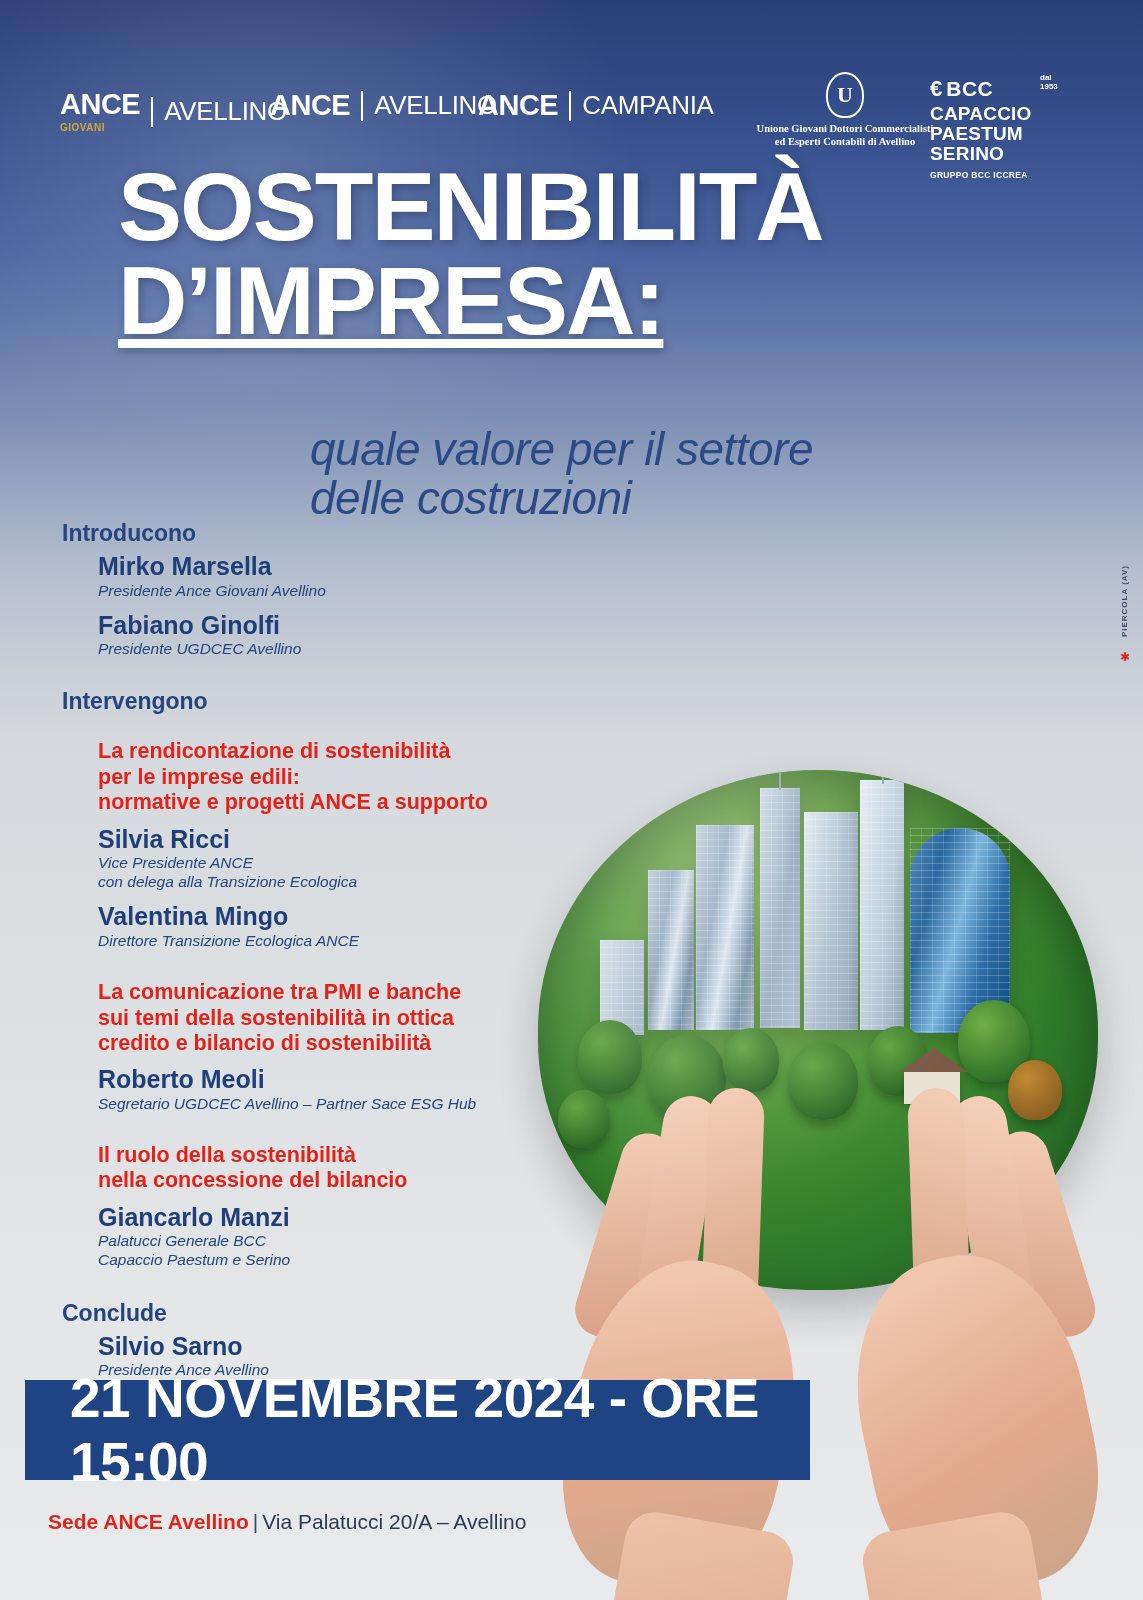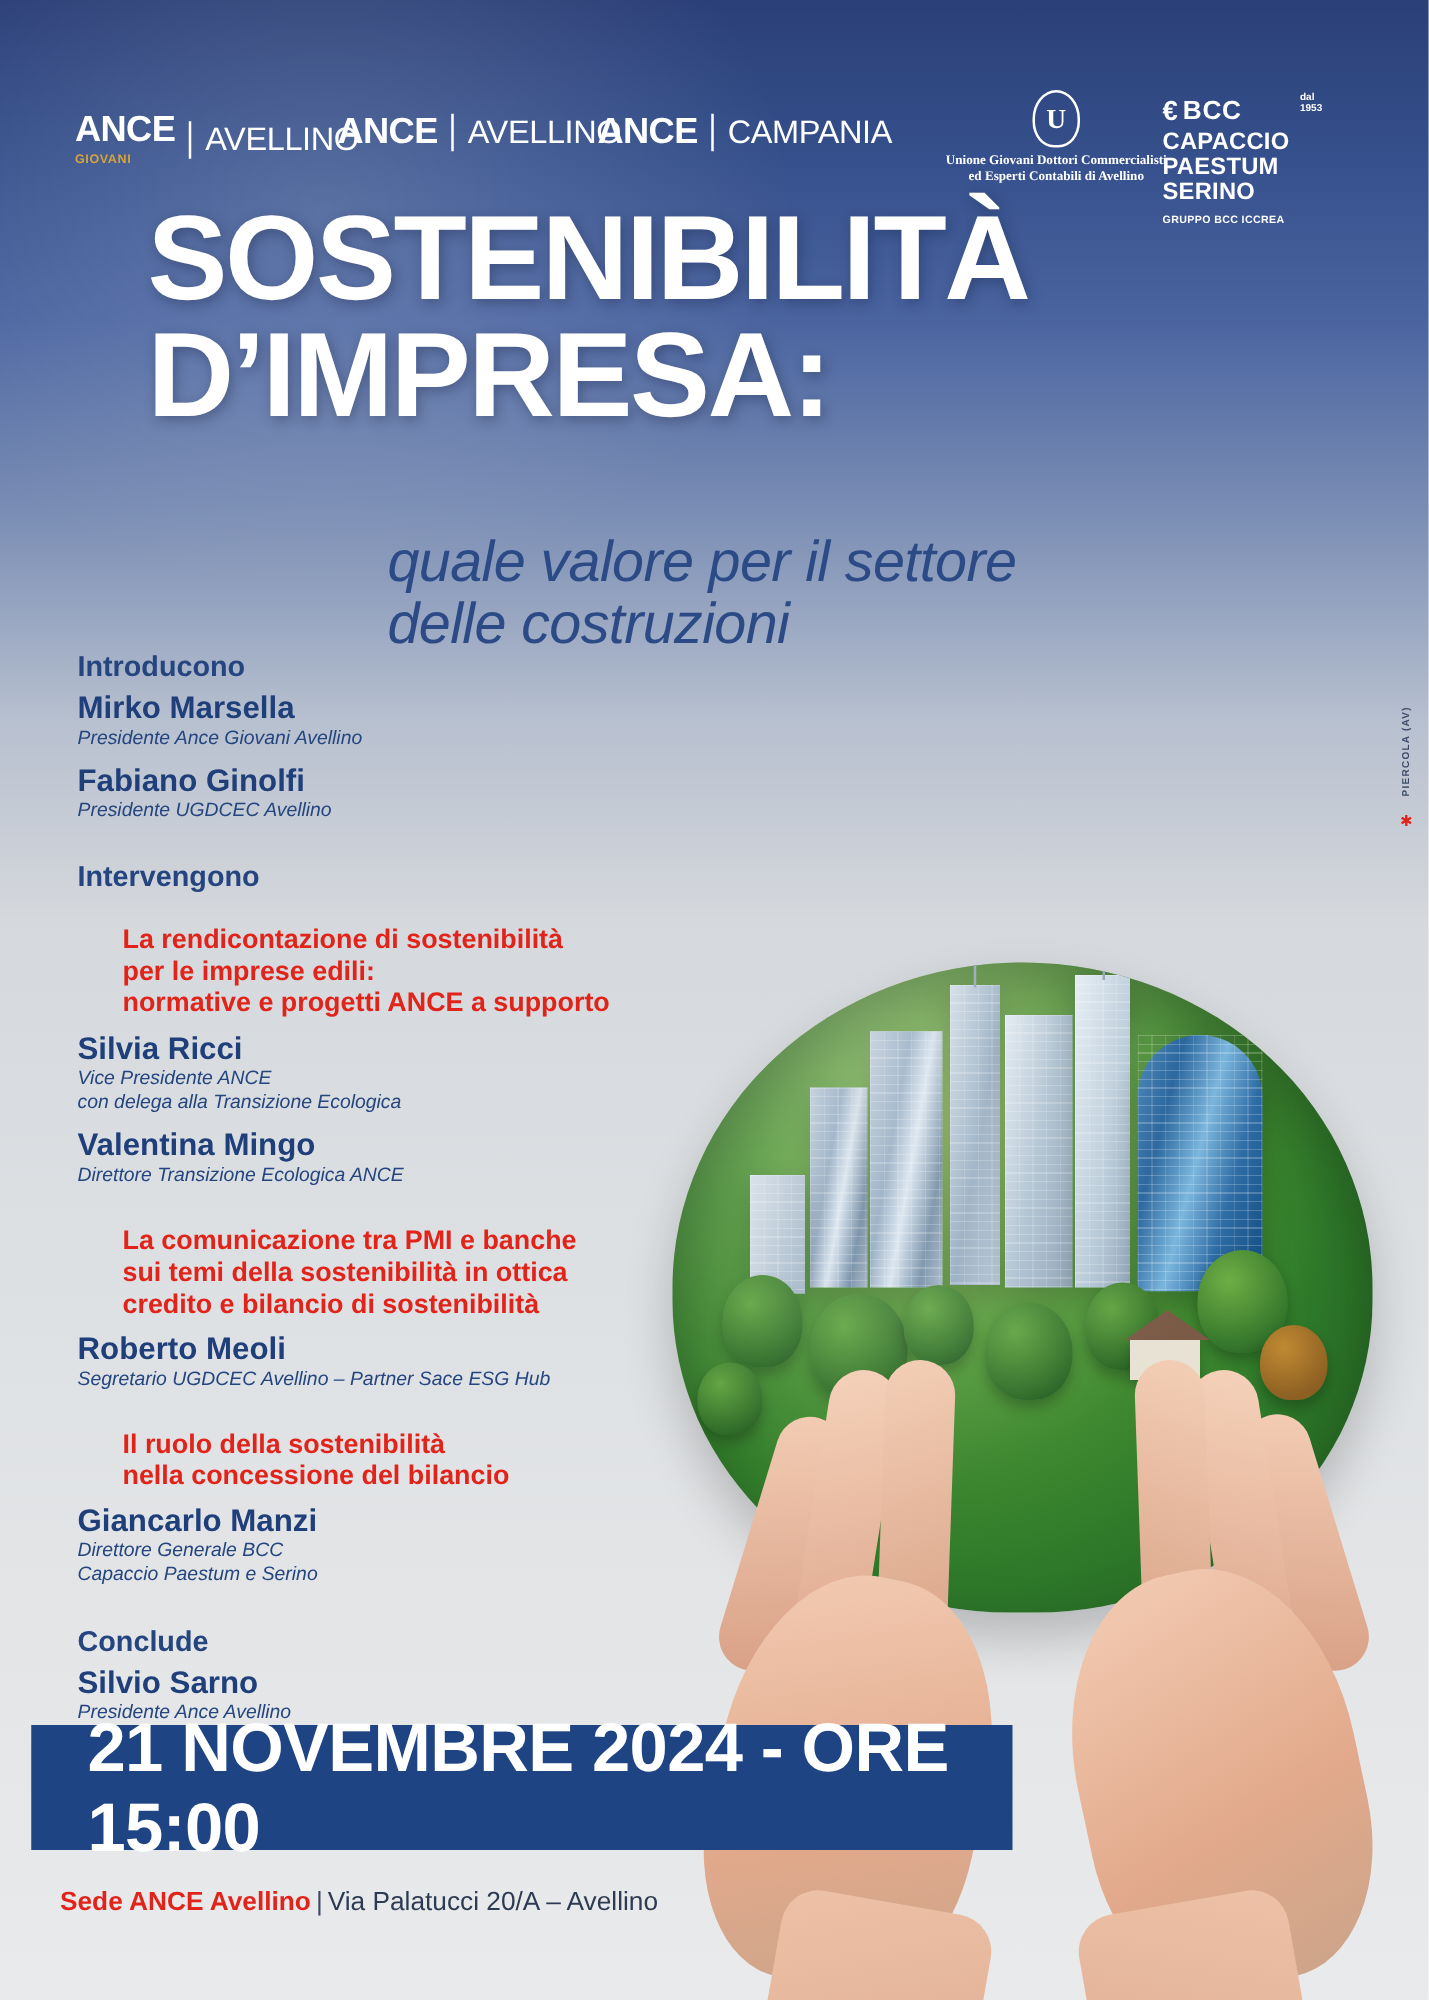--- a/index.html
+++ b/index.html
@@ -59,33 +59,33 @@
   .bcc-names { margin-top:2px; font-size:19px; font-weight:bold; line-height:1.05; letter-spacing:0.2px; }
   .bcc-group { margin-top:6px; font-size:8.5px; font-weight:bold; letter-spacing:0.3px; }
 
   
   .title {
     position:absolute; left:118px; top:160px; width:900px;
     color:#ffffff; font-weight:bold; font-size:96px; line-height:0.98;
     letter-spacing:-2px;
     text-shadow:2px 3px 10px rgba(20,30,60,0.35);
   }
-  .title .l2 { display:block; }
+  .title .l2 { display:block;text-decoration:underline; }
   .subtitle {
     position:absolute; left:310px; top:425px; width:760px;
     color:#2c4b86; font-weight:normal; font-style:italic; font-size:46px;
     line-height:1.07; letter-spacing:-0.5px;
   }
 
   
   .program { position:absolute; left:62px; top:520px; width:560px; }
   .sec-head {
     color:#24457f; font-weight:bold; font-size:23px; margin-bottom:6px;
   }
-  .person { margin-bottom:12px; }
+  .person { margin-left:36px; margin-bottom:12px; }
   .person .name { color:#1f3f7a; font-weight:bold; font-size:25px; line-height:1.1; }
   .person .role { color:#24457f; font-style:italic; font-size:15.5px; line-height:1.24; }
   .gap-md { height:18px; }
   .topic {
     margin-left:36px; color:#e2231a; font-weight:bold; font-size:21.5px;
     line-height:1.18; margin-bottom:10px;
   }
 
   
   .scene { position:absolute; right:0px; top:520px; width:640px; height:1080px; }
@@ -329,21 +329,21 @@
     </div>
 
     <div class="gap-md"></div>
 
     <div class="topic">
       <div>Il ruolo della sostenibilità</div>
       <div>nella concessione del bilancio</div>
     </div>
     <div class="person">
       <div class="name">Giancarlo Manzi</div>
-      <div class="role">Direttore Generale BCC</div>
+      <div class="role">Palatucci Generale BCC</div>
       <div class="role">Capaccio Paestum e Serino</div>
     </div>
 
     <div class="gap-md"></div>
 
     <div class="sec-head">Conclude</div>
     <div class="person">
       <div class="name">Silvio Sarno</div>
       <div class="role">Presidente Ance Avellino</div>
     </div>

